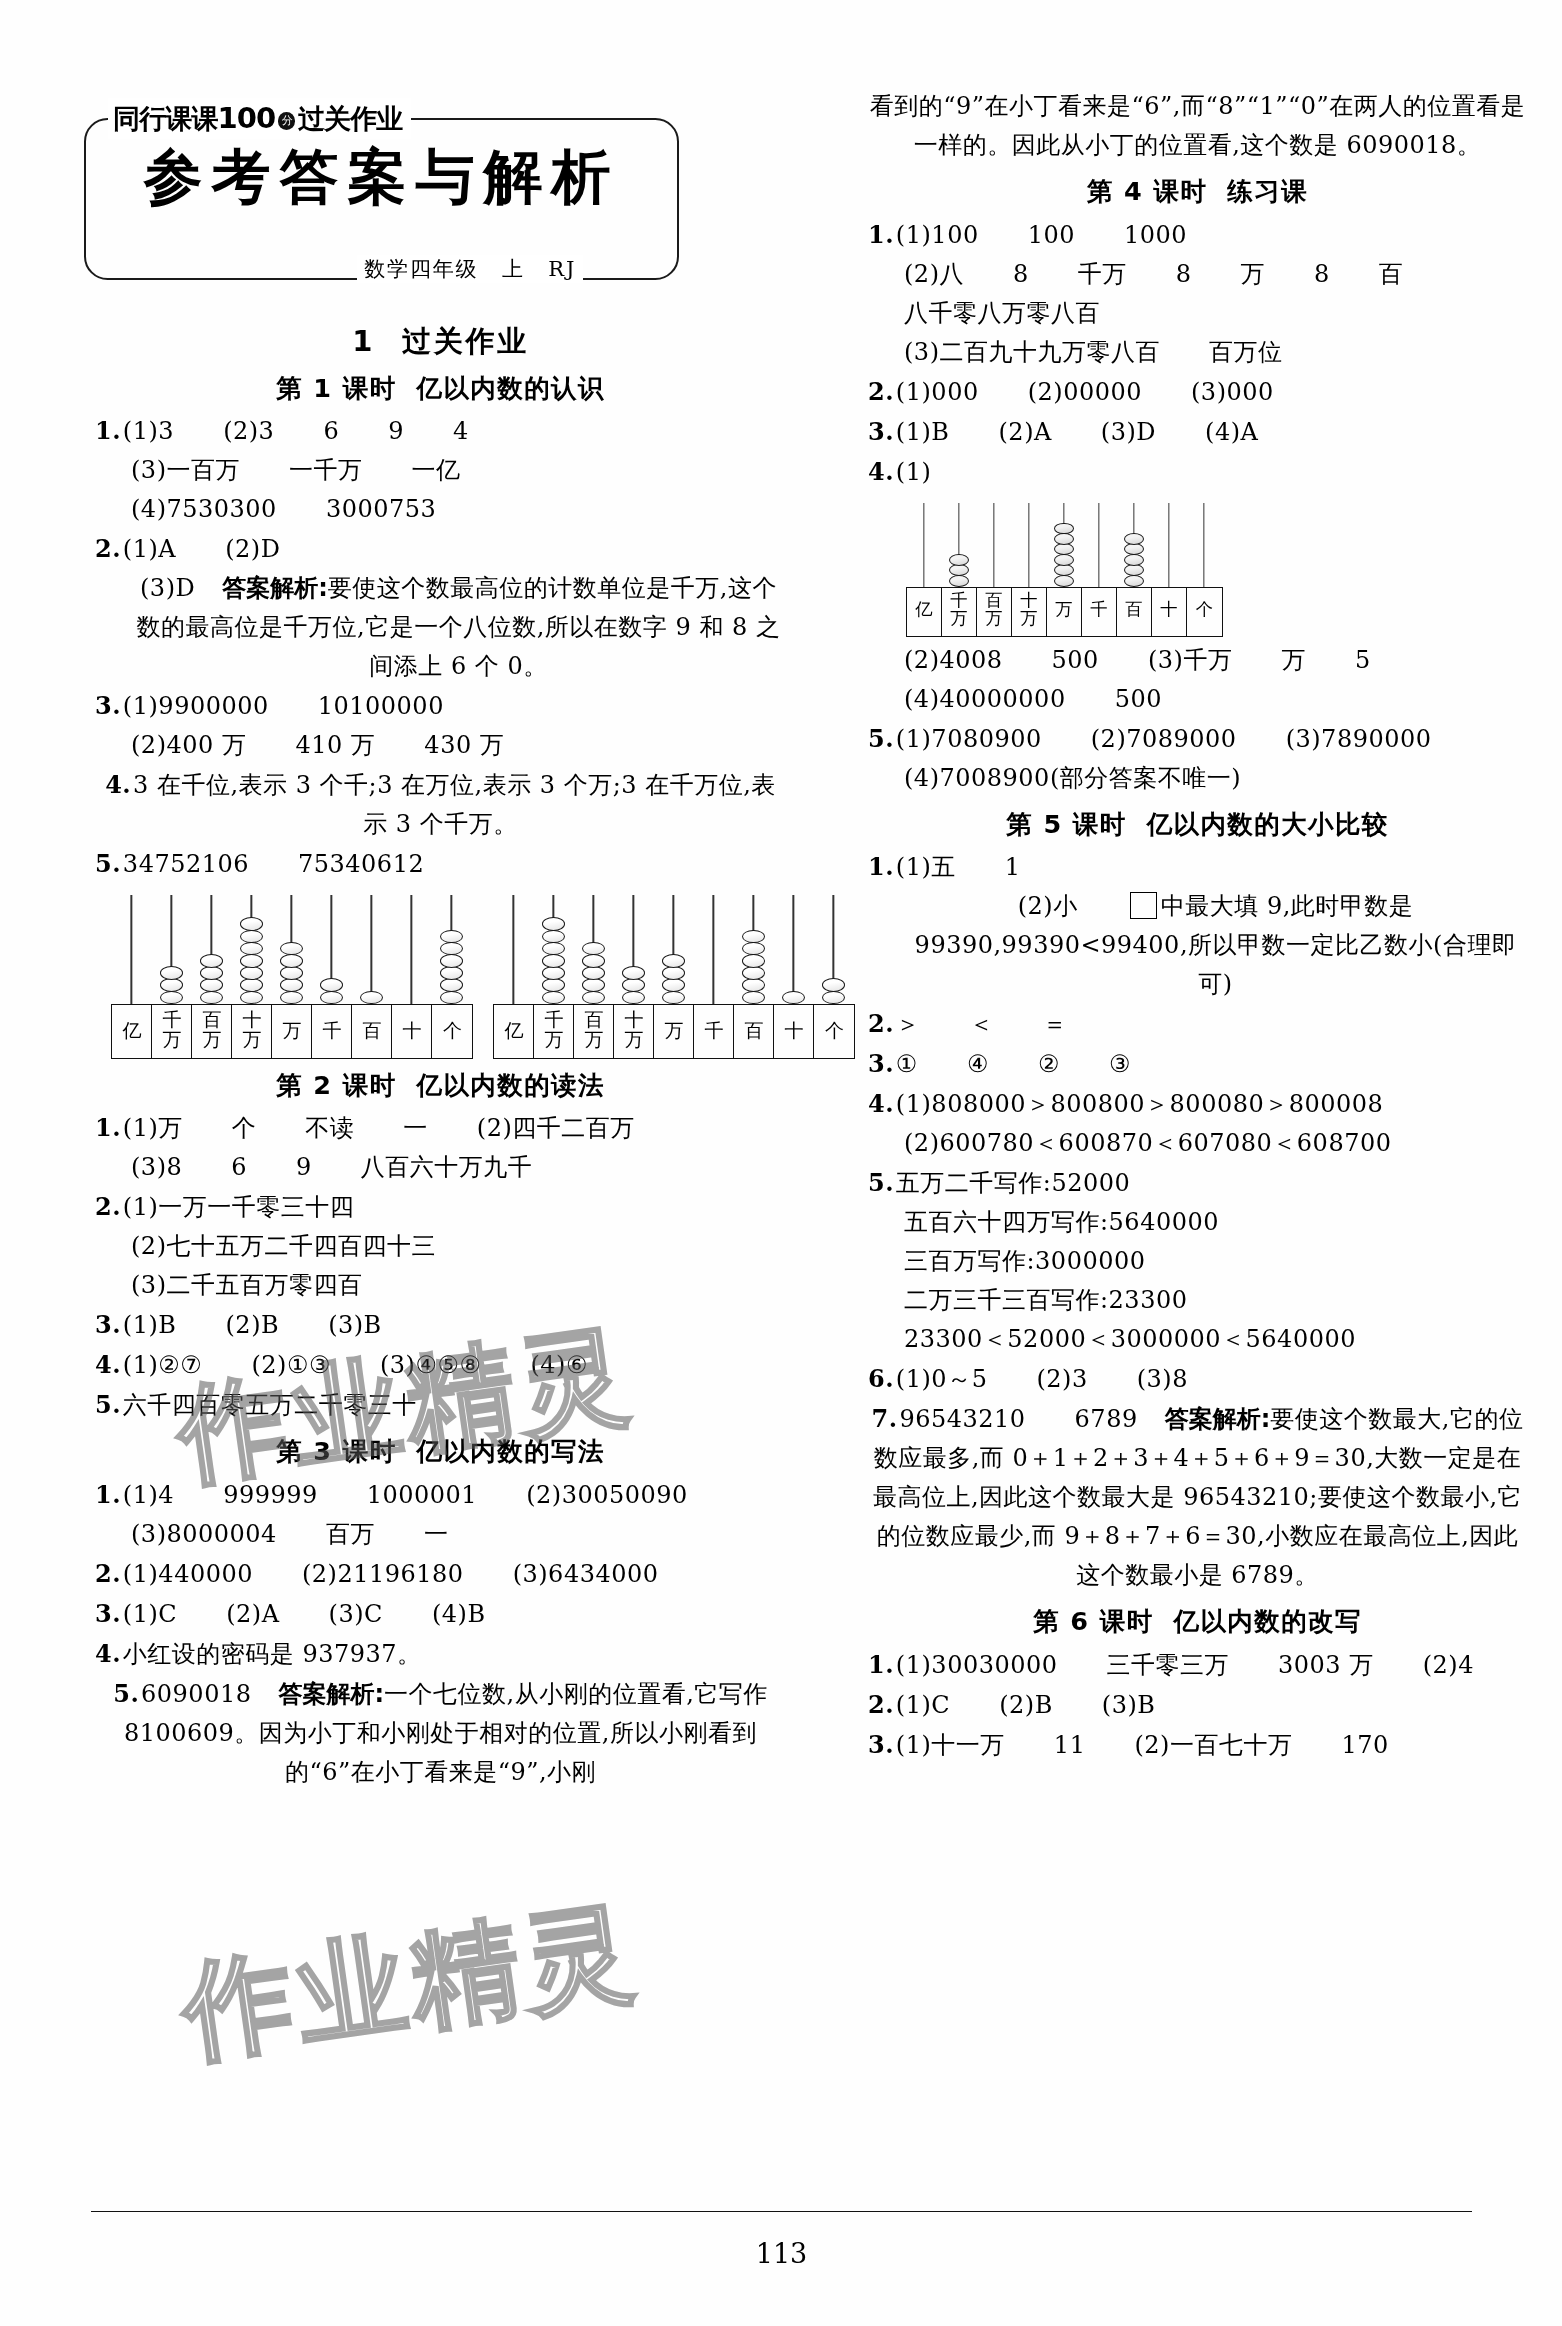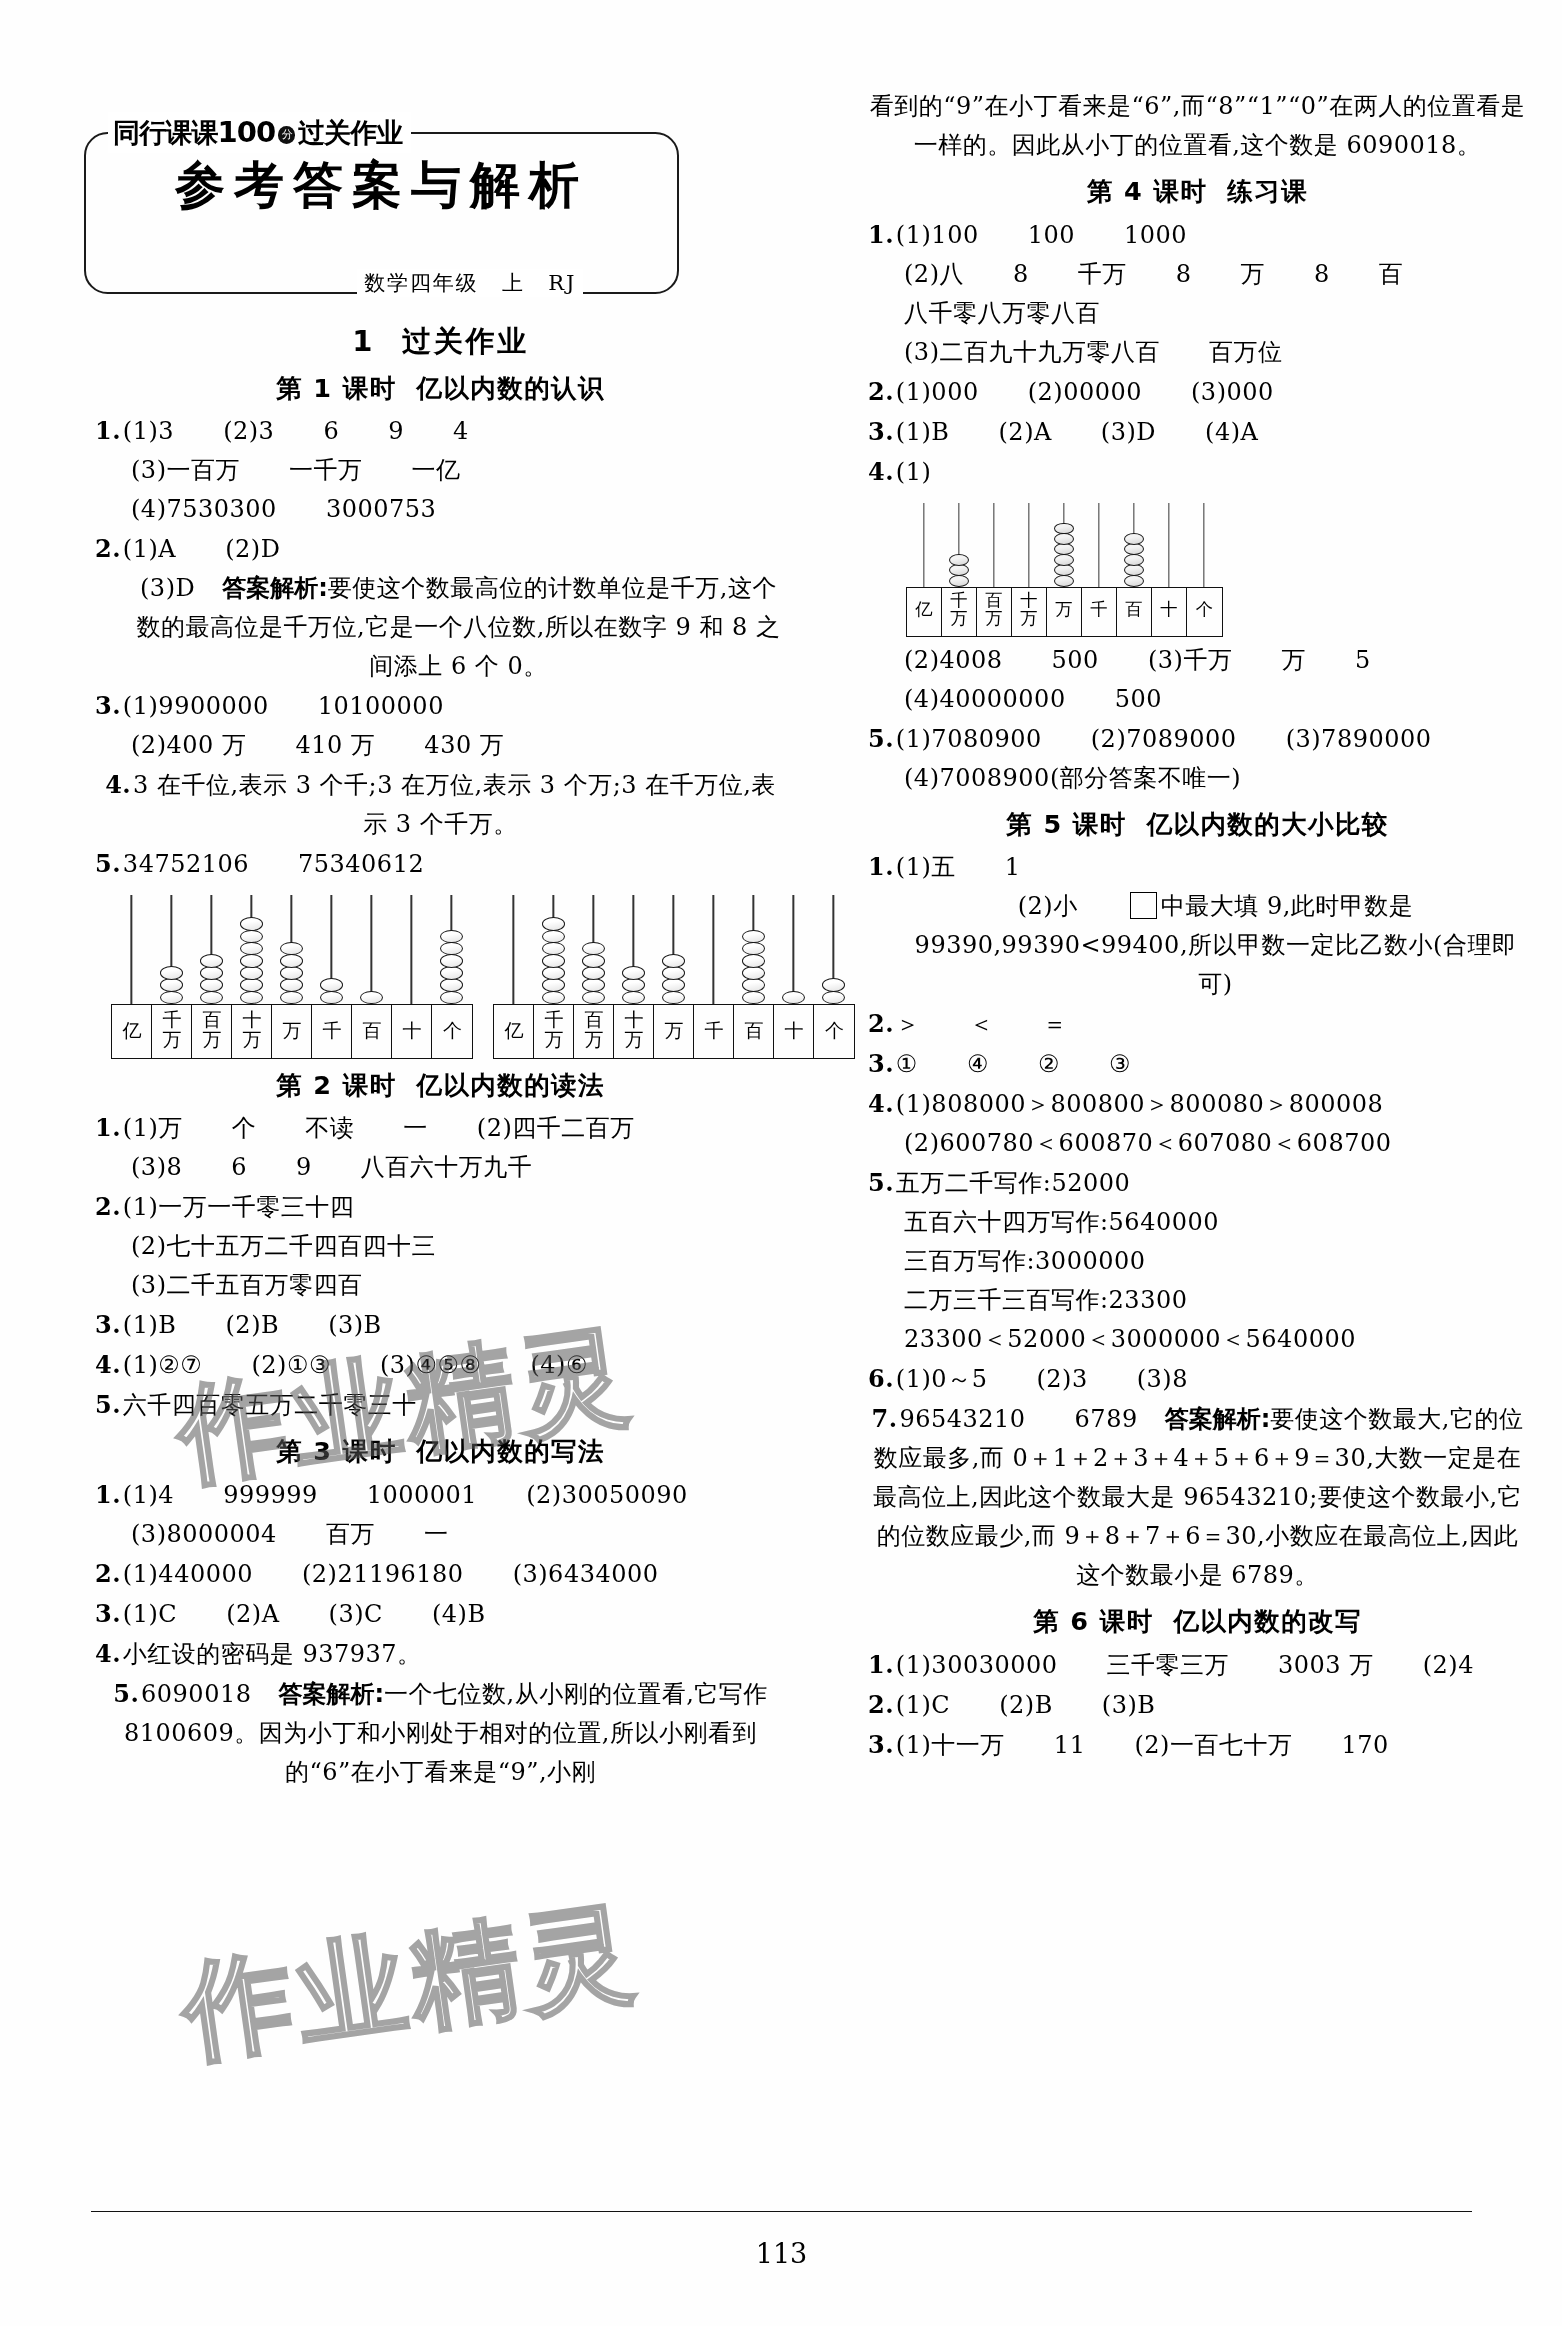--- a/index.html
+++ b/index.html
@@ -20,21 +20,21 @@
   .page {
     position: absolute;
     inset: 0;
     background: #fefefe;
   }
 
   
   .banner {
     position: absolute;
     left: 84px;
-    top: 112px;
+    top: 98px;
     width: 618px;
     height: 191px;
   }
   .banner-box {
     position: absolute;
     left: 0; top: 20px;
     width: 595px; height: 162px;
     border: 2.7px solid #1a1a1a;
     border-radius: 23.6px;
     box-sizing: border-box;
@@ -71,21 +71,21 @@
     margin: 0 2.7px;
     font-weight: normal;
   }
   .banner-main {
     position: absolute;
     left: 0; top: 40px;
     width: 595px;
     text-align: center;
     font-family: "DejaVu Serif", serif;
     font-weight: bold;
-    font-size: 50px;
+    font-size: 59px;
     letter-spacing: 9px;
     z-index: 3;
   }
   .banner-sub {
     position: absolute;
     left: 273px;
     top: 157px;
     background: #ffffff;
     padding: 0 7.3px;
     font-size: 21px;

